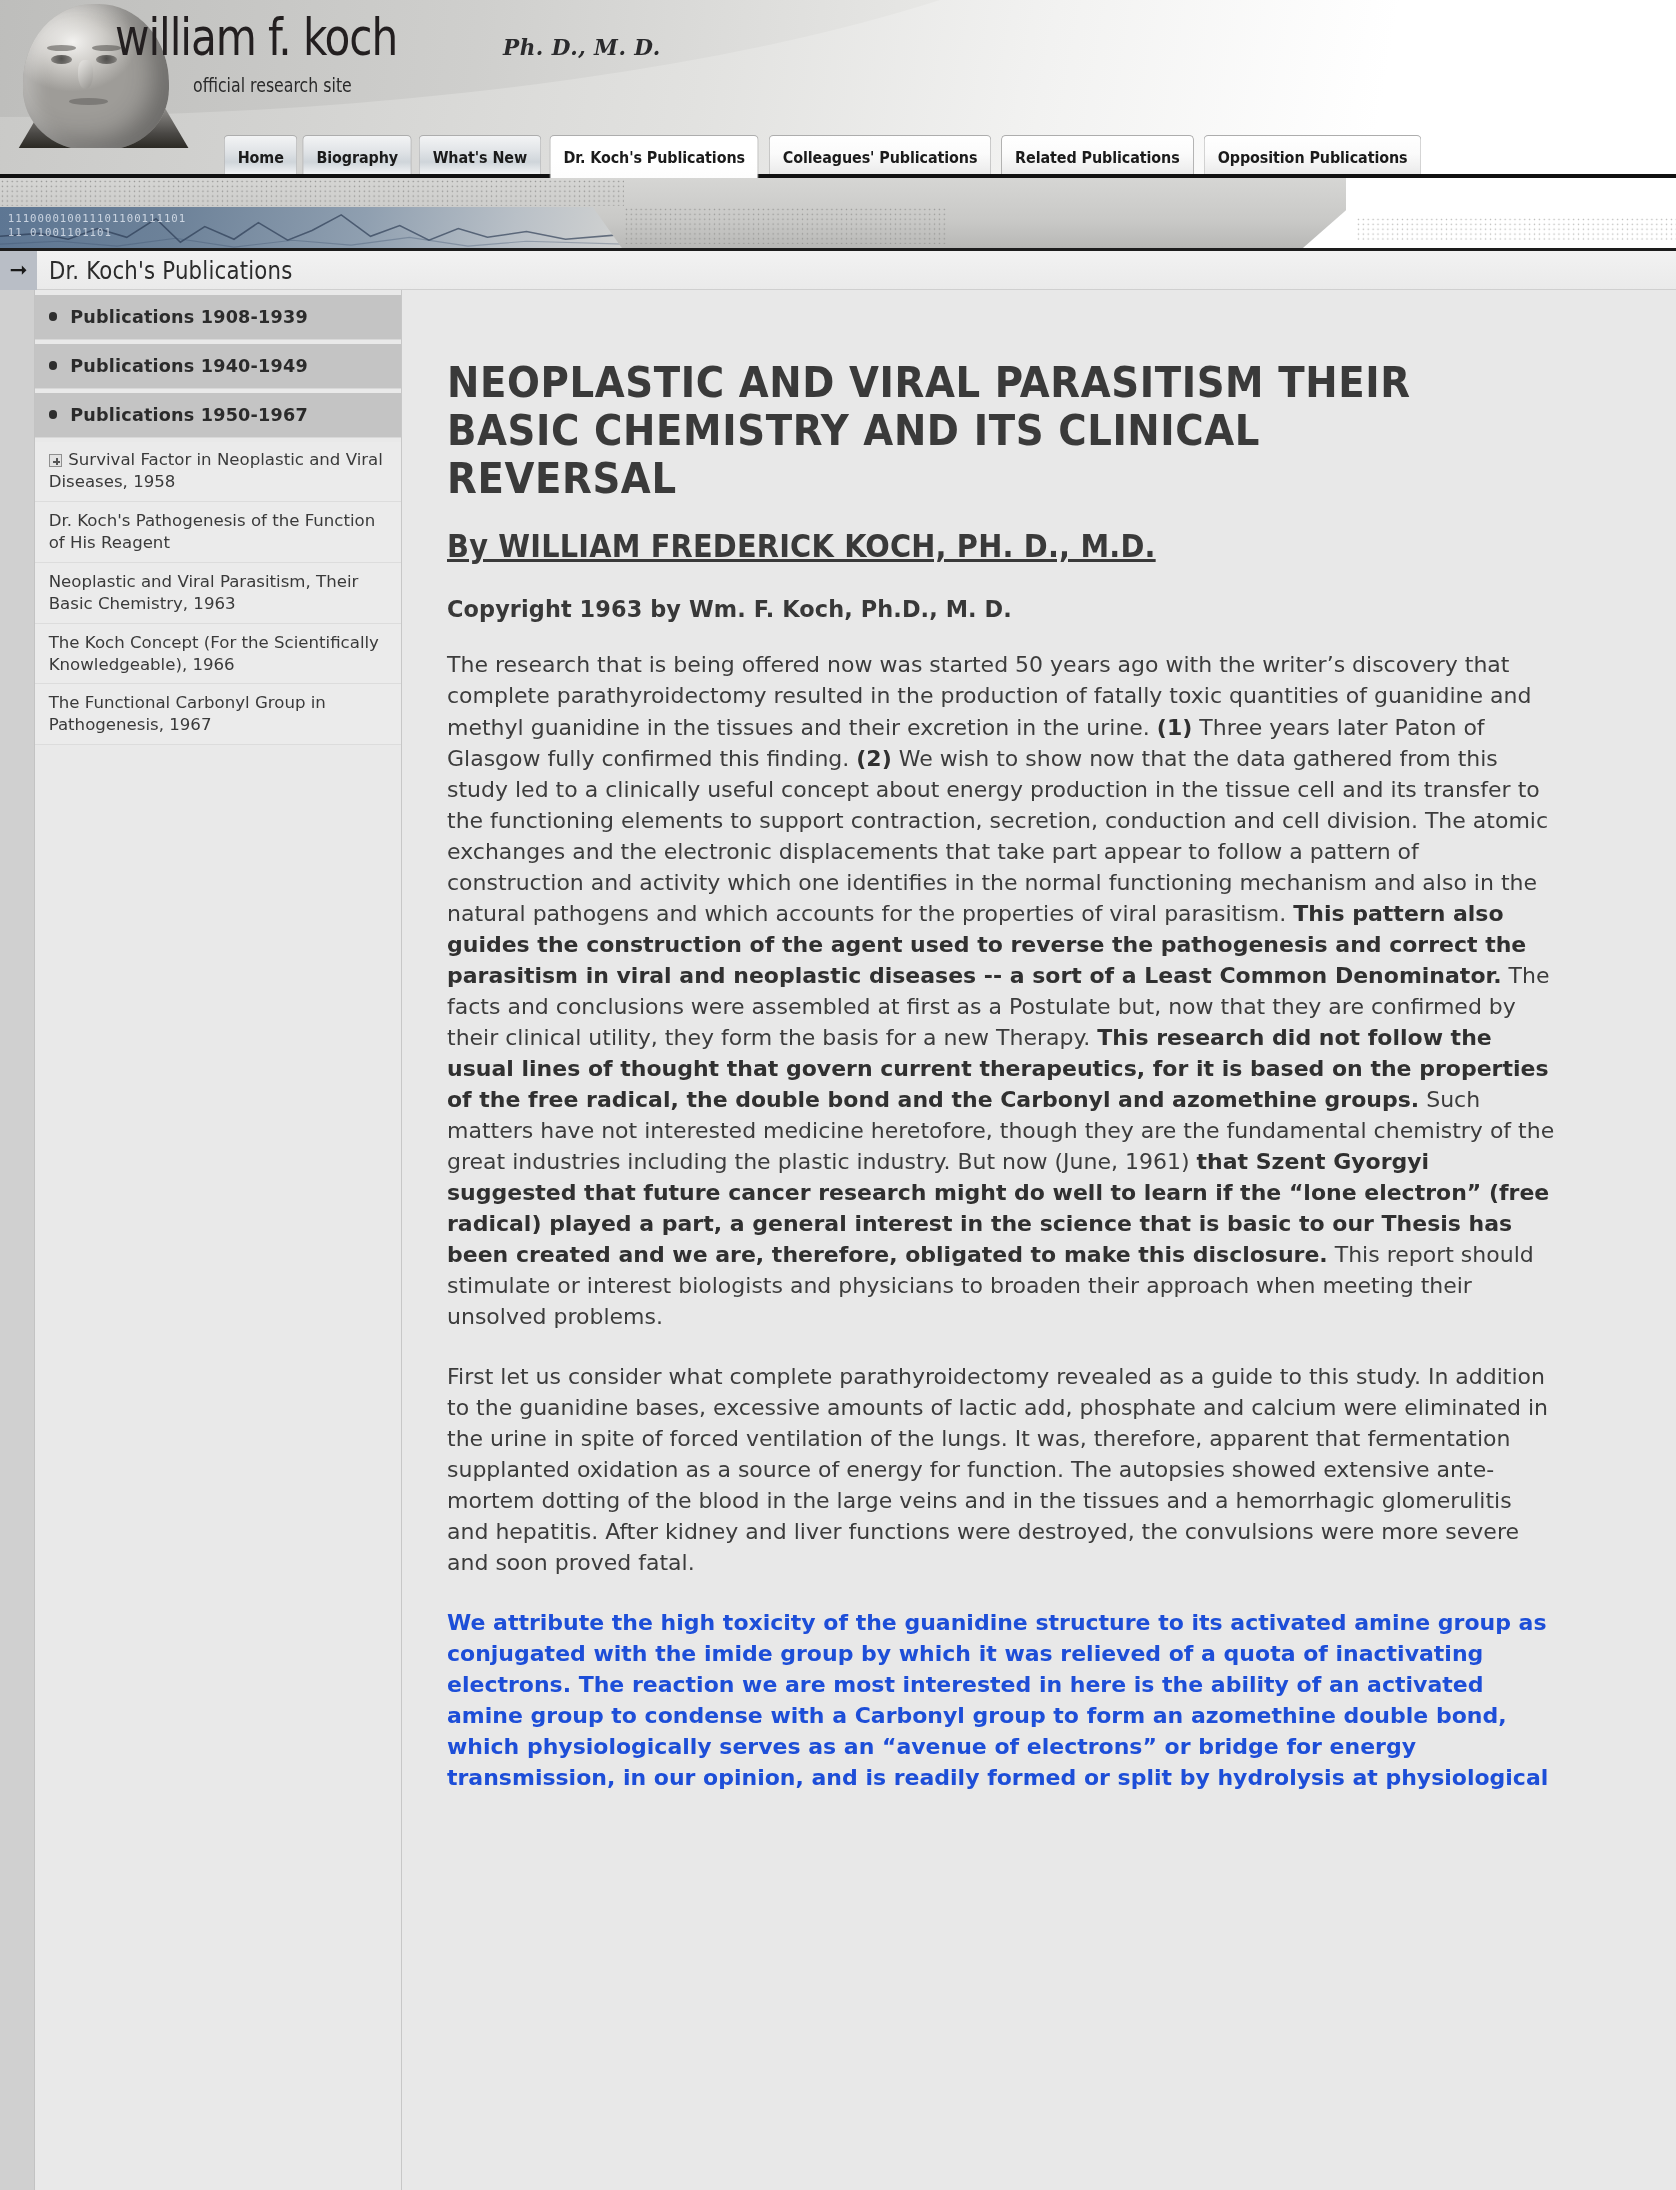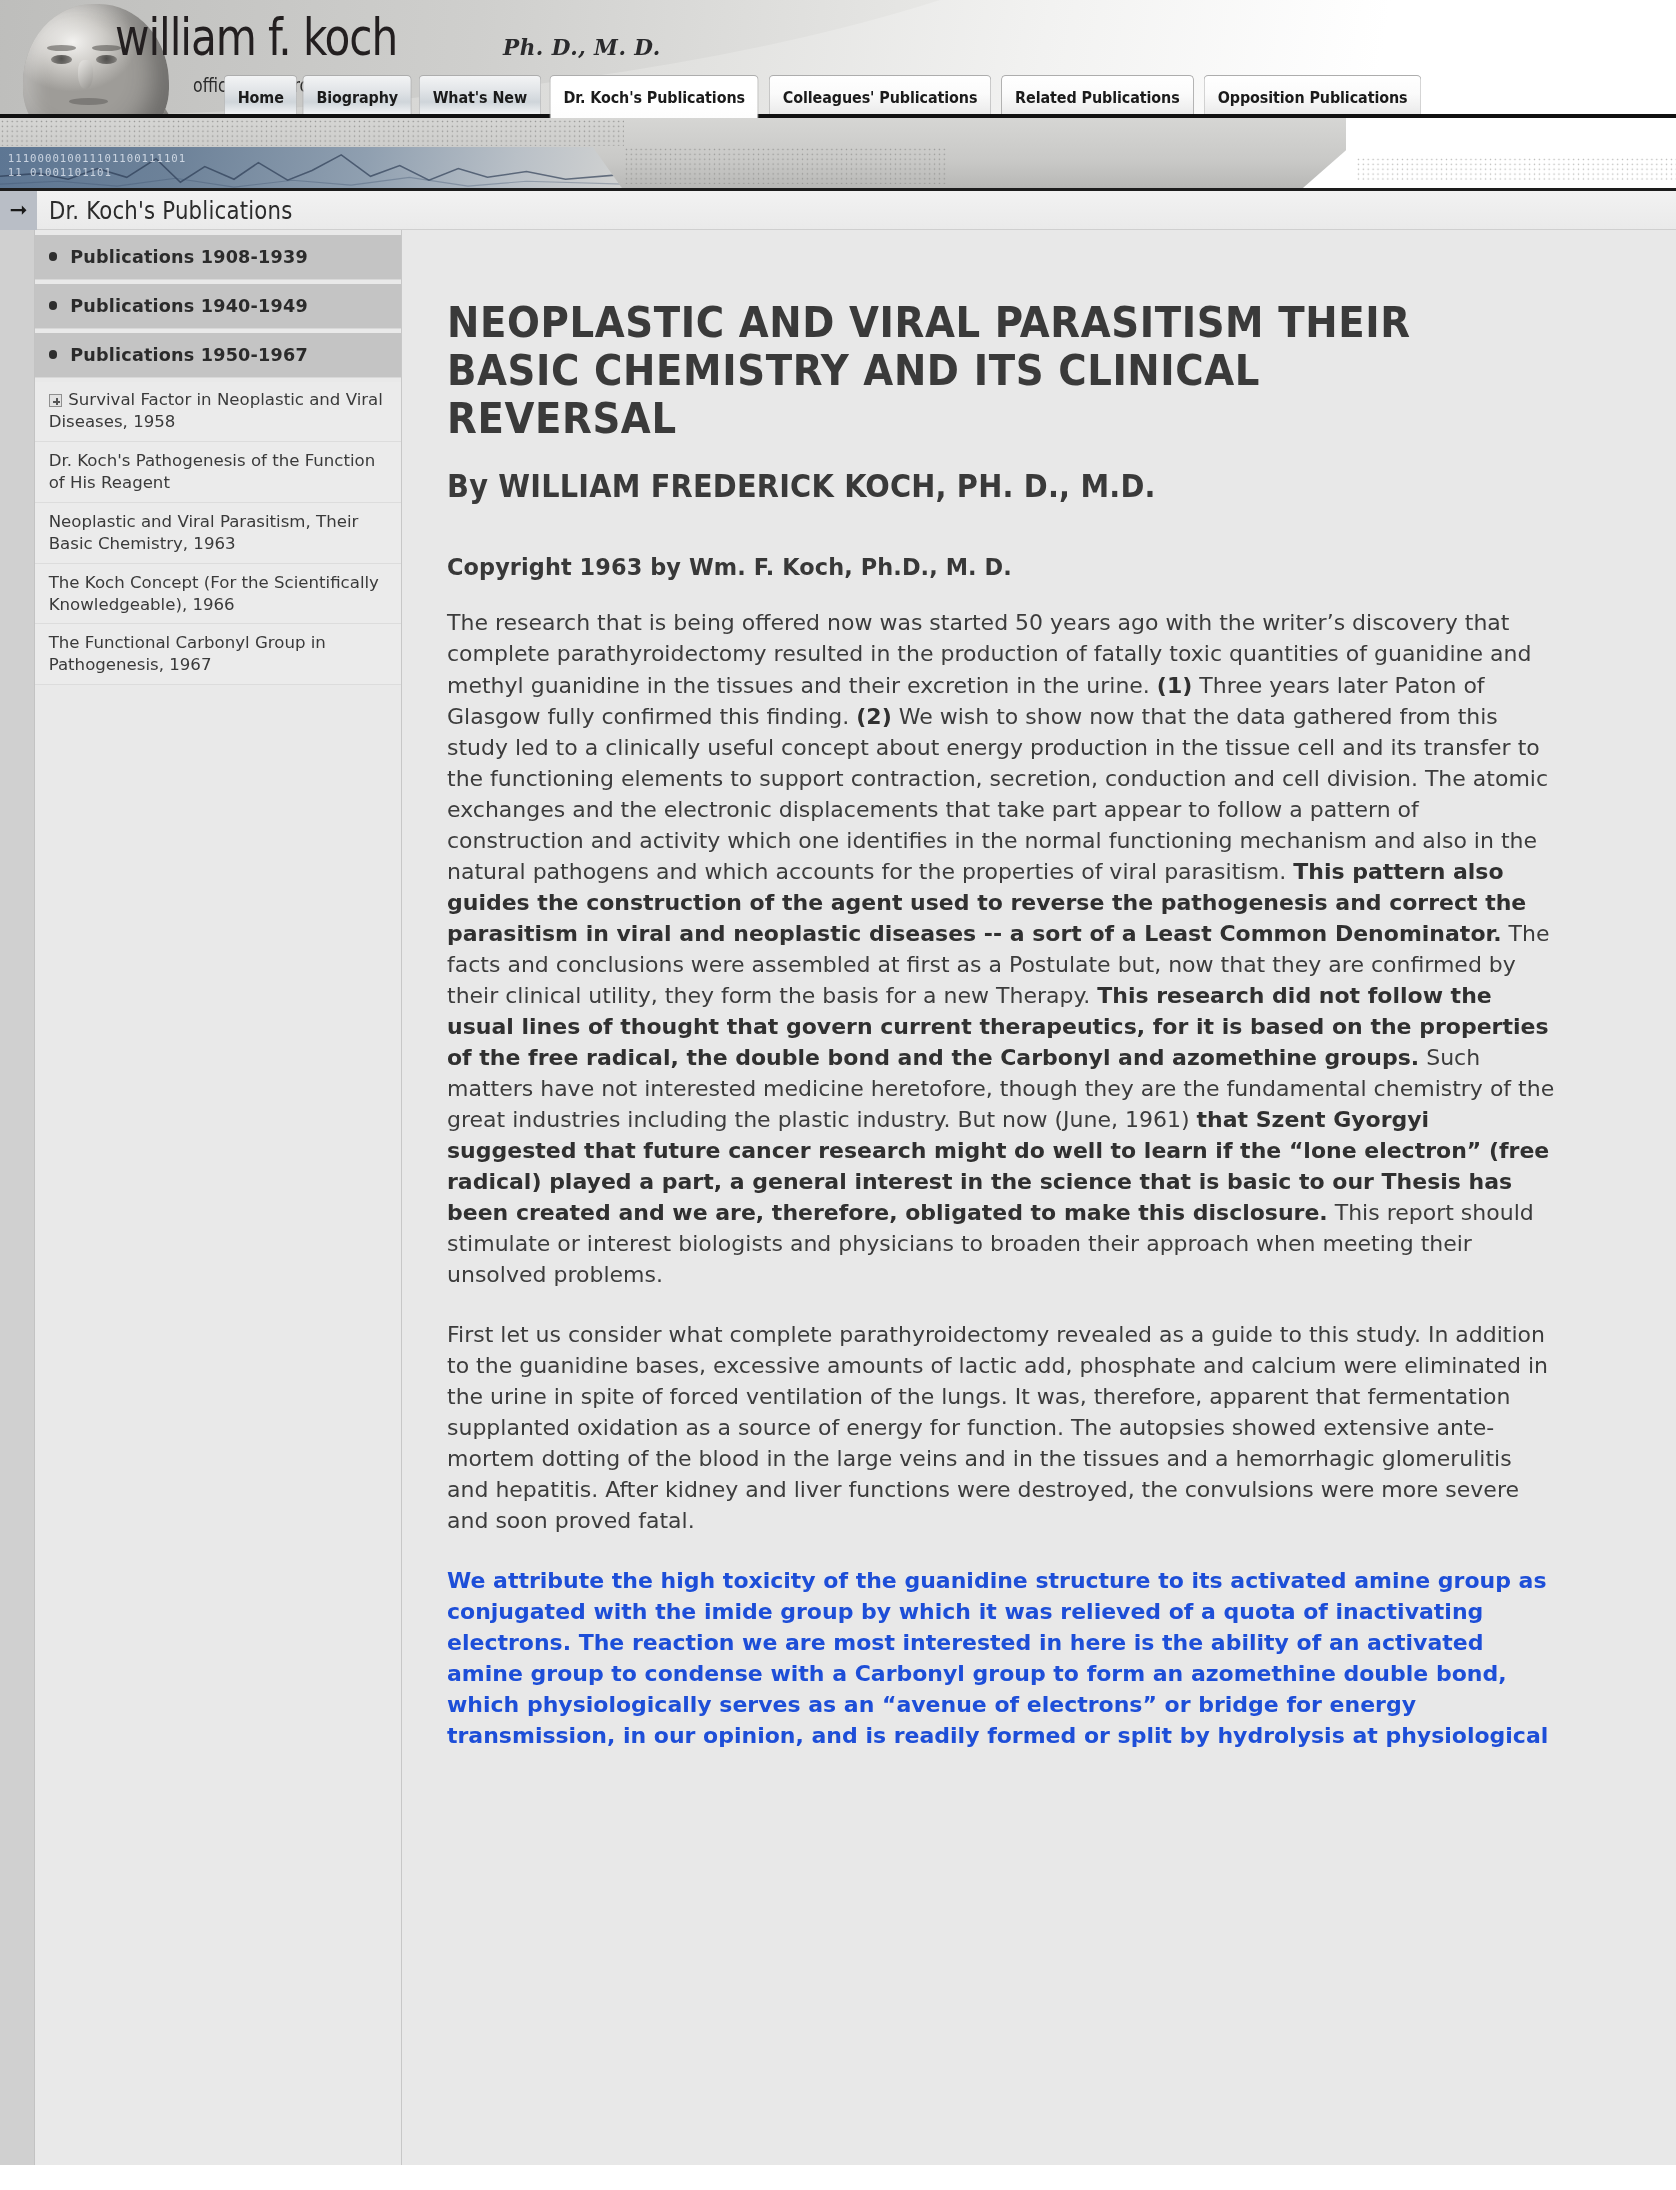--- a/index.html
+++ b/index.html
@@ -12,21 +12,21 @@
     position: relative;
     width: 1676px;
     height: 2190px;
     overflow: hidden;
     background: #ffffff;
   }
 
   
   .masthead {
     position: relative;
-    height: 118px;
+    height: 178px;
     width: 1676px;
     background: linear-gradient(100deg, #c9c9c7 0%, #d3d3d1 18%, #e2e2e0 42%, #f2f2f1 62%, #ffffff 82%, #ffffff 100%);
     overflow: hidden;
   }
   .masthead-swoosh {
     position: absolute;
     left: 0; top: -205px;
     width: 1219px; height: 322px;
     border-radius: 0 0 100% 0 / 0 0 100% 0;
     background: linear-gradient(95deg, #bdbdbb 0%, #cfcfcd 40%, #e6e6e4 75%, #f6f6f5 100%);
@@ -341,21 +341,22 @@
     letter-spacing: 0.6px;
     margin: 0 0 25px 0;
     max-width: 975px;
   }
   .doc-byline {
     font-family: "DejaVu Sans Condensed", "Liberation Sans Narrow", "Liberation Sans", sans-serif;
     font-size: 32px;
     font-weight: 700;
     color: #3a3a3a;
     letter-spacing: 0.2px;
-    margin: 0 0 49px 0;
+    margin: 0 0 31px 0;
+    text-decoration: underline;
   }
   .doc-copyright {
     font-size: 22.4px;
     font-weight: 700;
     color: #383838;
     margin: 0 0 27px 0;
     letter-spacing: 0.1px;
   }
   .para {
     font-size: 22px;

